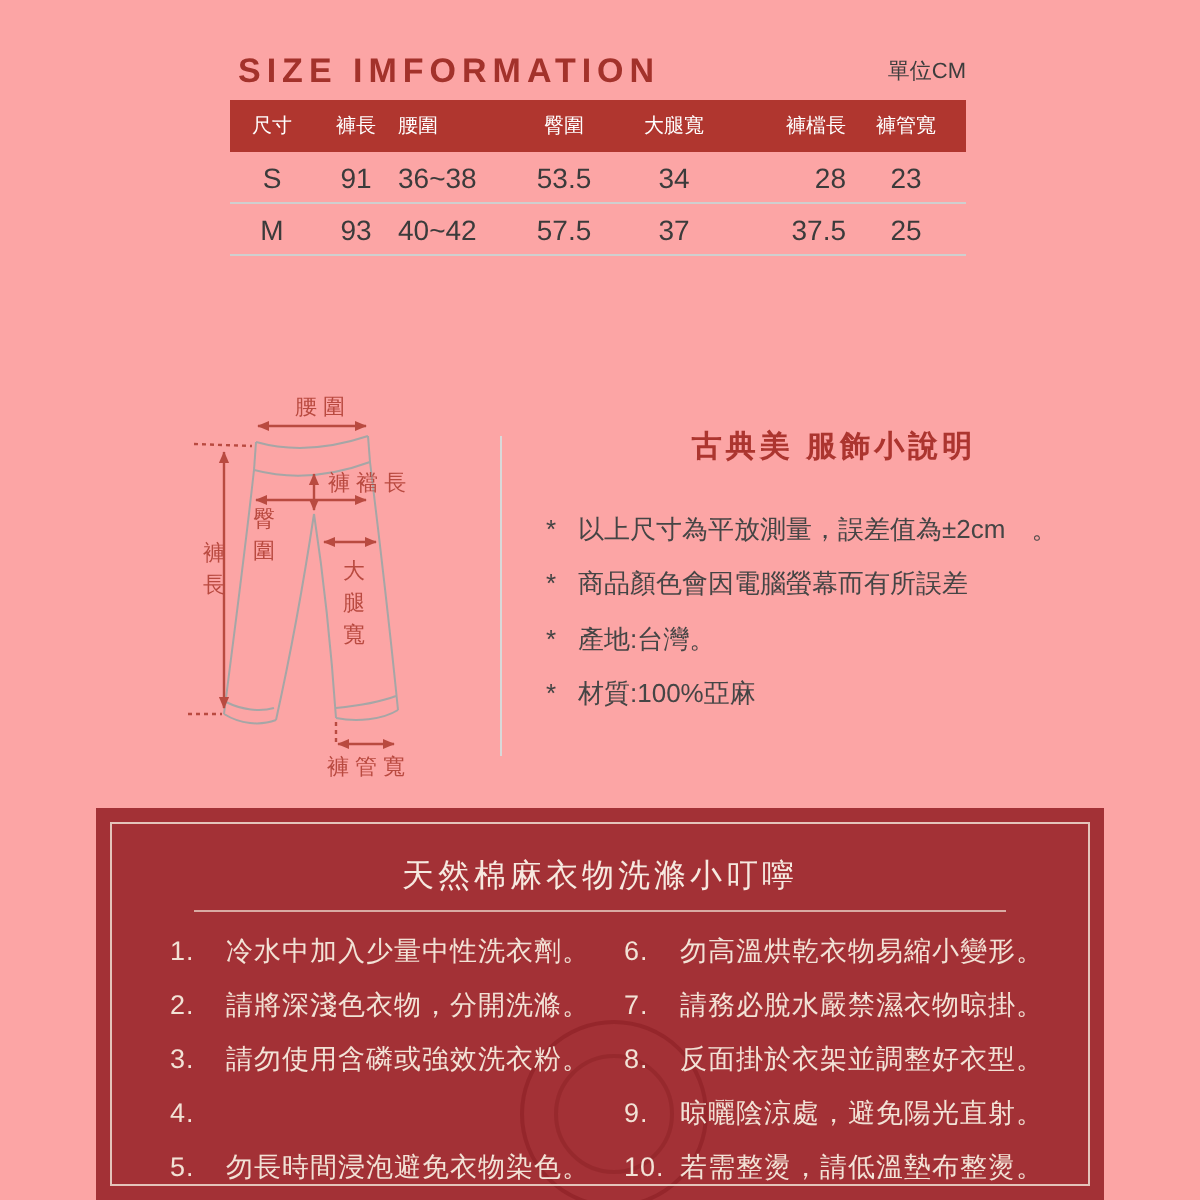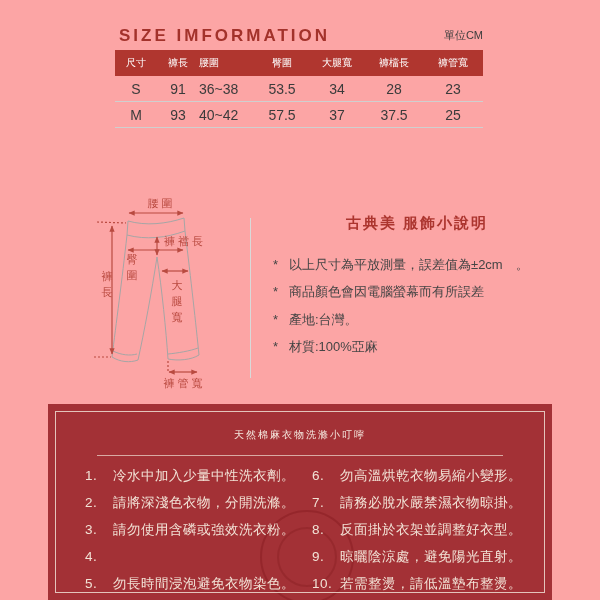--- a/index.html
+++ b/index.html
@@ -14,21 +14,21 @@
   
   .table{left:115px;top:50px;width:368px;font-size:14px;}
   .trow{display:flex;align-items:center;}
   .thead{height:26px;background:#b0362f;color:#fff;font-size:10px;}
   .tdata{height:25px;border-bottom:1px solid #cfcfcf;color:#3b3b3b;}
   .c0{width:42px;text-align:center;}
   .c1{width:42px;text-align:center;}
   .c2{width:56px;text-align:left;}
   .c3{width:54px;text-align:center;}
   .c4{width:56px;text-align:center;}
-  .c5{width:58px;text-align:center;}
+  .c5{width:58px;text-align:right;}
   .c6{width:60px;text-align:center;}
 
   
   .vdivider{left:250px;top:218px;width:1px;height:160px;background:#d9d9d9;}
   .pants-svg{left:78px;top:185px;}
   svg text{font-family:"Liberation Sans","DejaVu Sans",sans-serif;font-size:11px;fill:#b94a40;}
 
   .info{left:262px;top:214px;width:288px;margin-left:11px;}
   .info-title{text-align:center;font-size:15px;font-weight:bold;color:#ac352f;letter-spacing:2px;height:20px;}
   .info-item{display:flex;font-size:13px;line-height:18px;color:#454545;}
@@ -37,21 +37,21 @@
   .i2{margin-top:9px;}
   .i2 .line2{padding-left:8px;}
   .i3{margin-top:10px;}
   .i4{margin-top:9px;}
 
   
   .care-box{left:48px;top:404px;width:504px;height:196px;background:#a33136;}
   .care-inner-border{position:absolute;left:7px;top:7px;right:7px;bottom:7px;
         border:1px solid rgba(240,222,210,0.85);pointer-events:none;}
   .care-title{position:absolute;left:0;top:24px;width:100%;text-align:center;
-        font-size:10px;letter-spacing:2px;color:#f6e9e0;}
+        font-size:16px;letter-spacing:2px;color:#f6e9e0;}
   .care-hr{position:absolute;left:49px;top:51px;width:406px;height:1px;background:rgba(240,222,210,0.7);}
   .care-list{position:absolute;left:0;top:58px;width:100%;display:flex;}
   .care-col-left{width:227px;padding-left:37px;box-sizing:content-box;}
   .care-col-right{width:230px;}
   .care-item{display:flex;font-size:13.5px;line-height:27px;color:#f2e2d6;letter-spacing:0.5px;}
   .care-num{width:28px;flex:none;}
   .wm{position:absolute;border-radius:50%;}
   .wm-outer{left:212px;top:106px;width:90px;height:90px;border:2px solid rgba(125,22,26,0.38);}
   .wm-inner{left:229px;top:123px;width:56px;height:56px;border:2px solid rgba(125,22,26,0.30);}
 </style>

